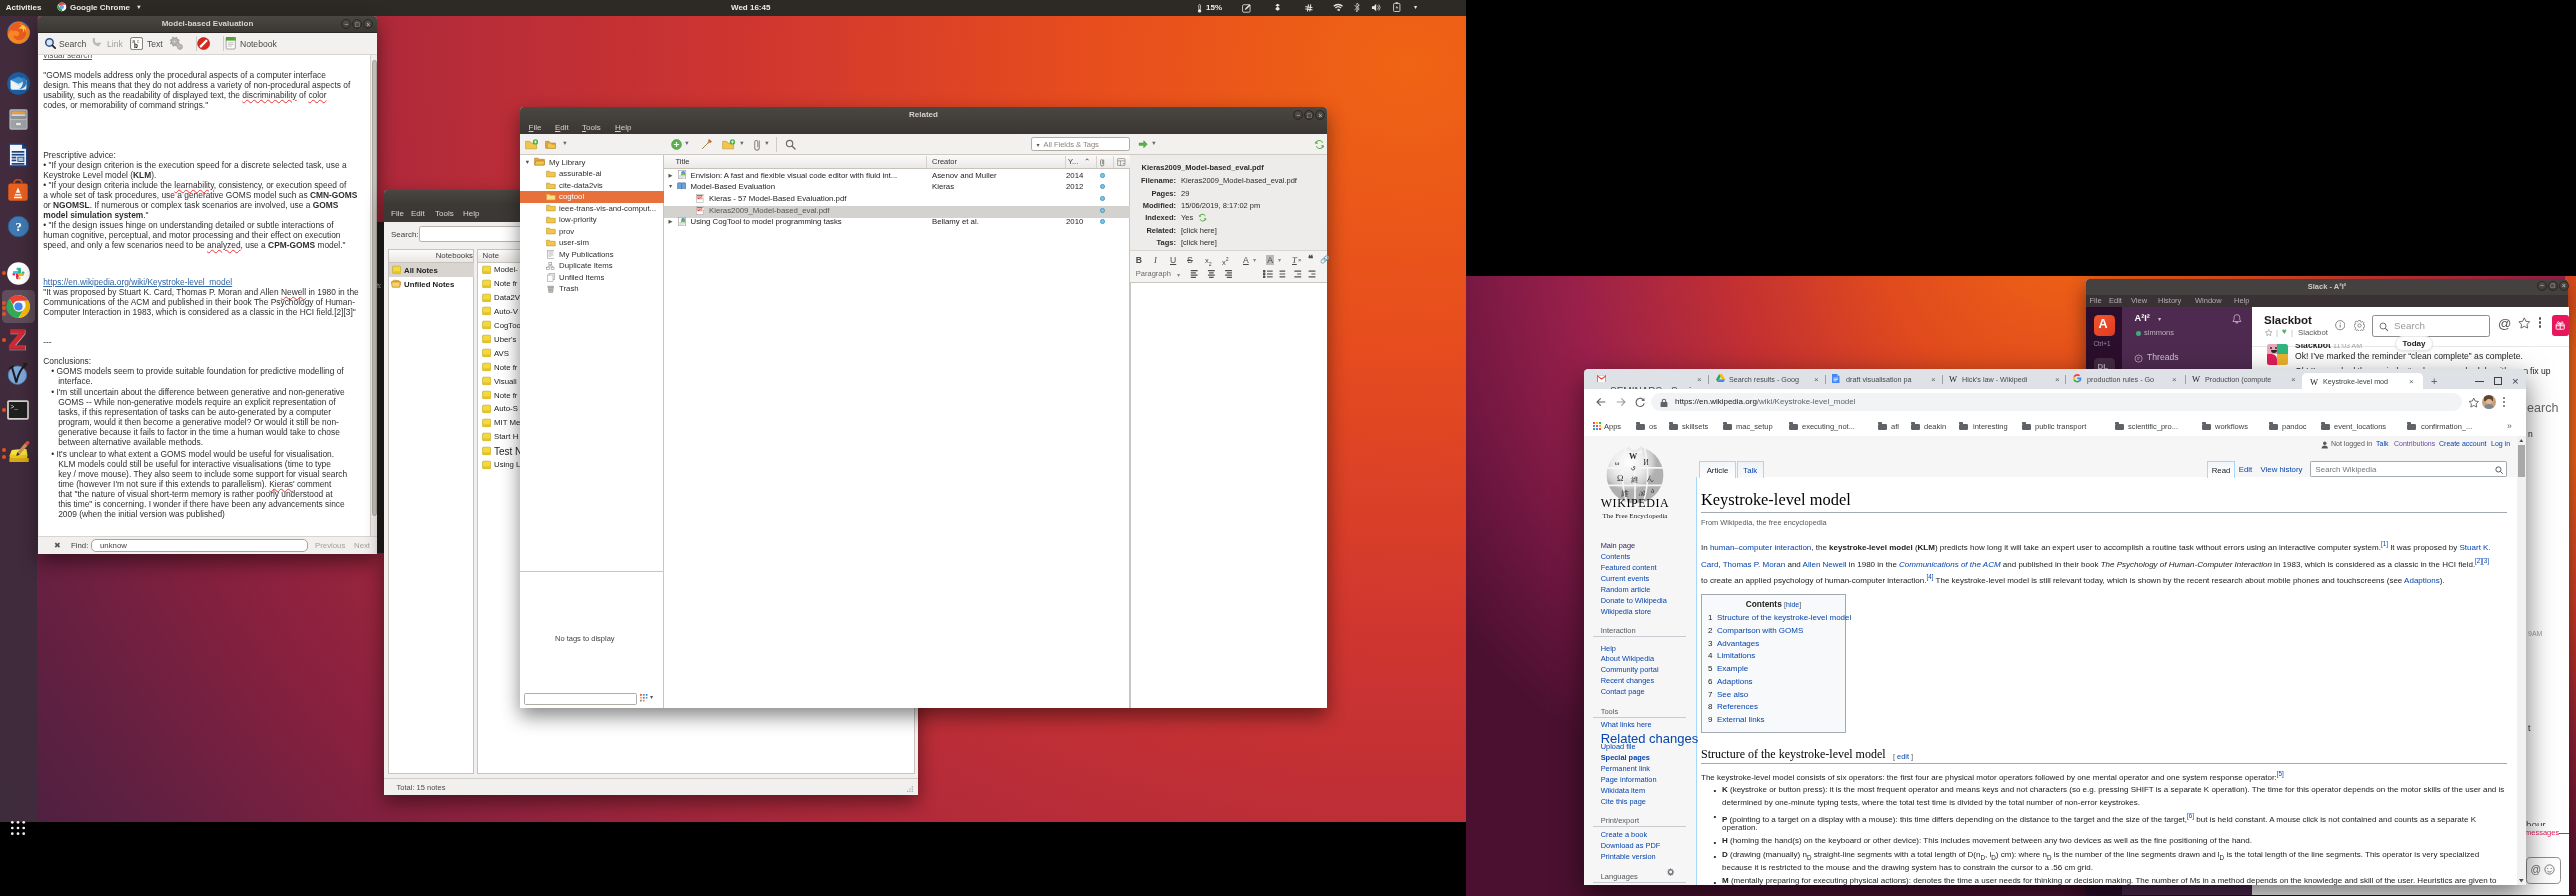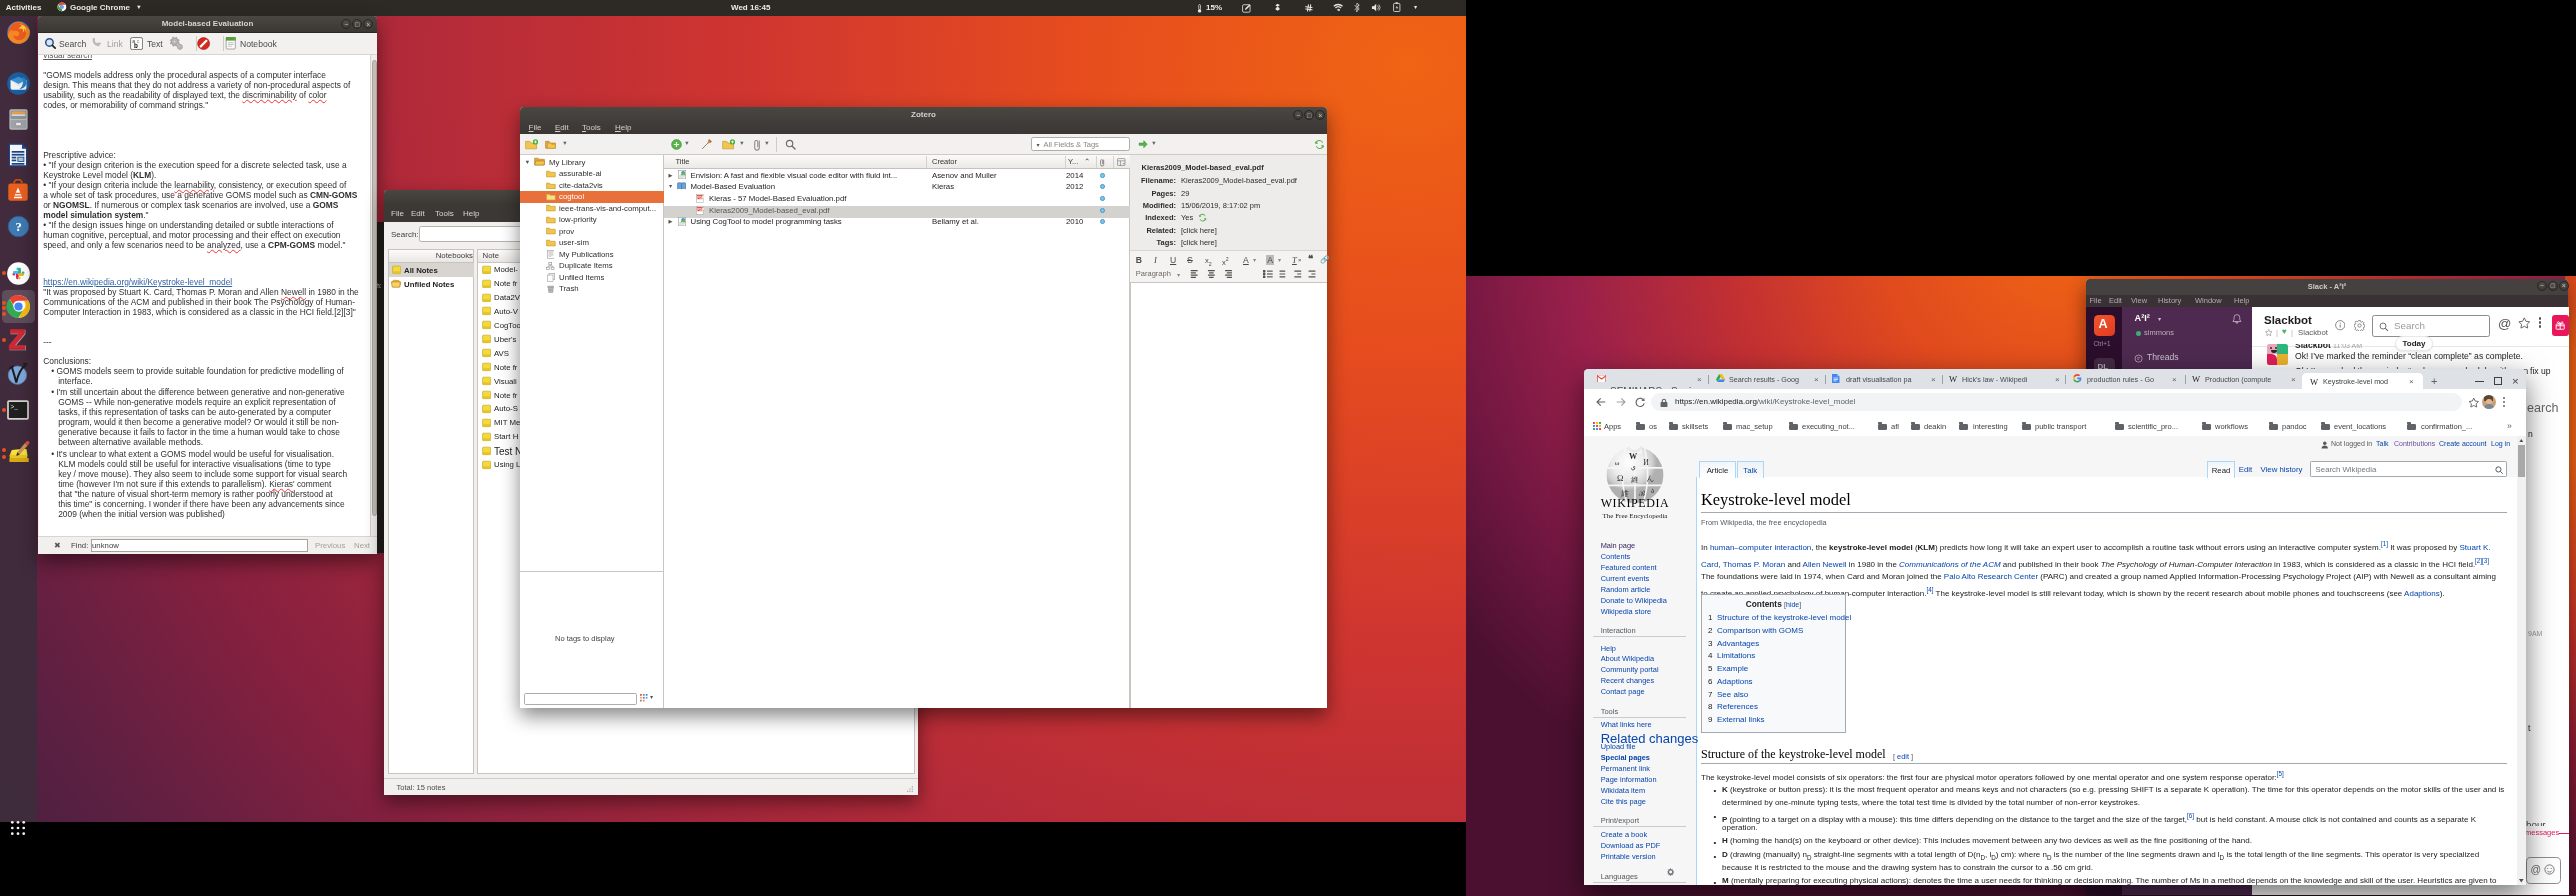--- a/index.html
+++ b/index.html
@@ -288,21 +288,21 @@
     <div class="abs" style="left:12.6px;top:394px;">• It's unclear to what extent a GOMS model would be useful for visualisation.<br>&nbsp;&nbsp;&nbsp;KLM models could still be useful for interactive visualisations (time to type<br>&nbsp;&nbsp;&nbsp;key / move mouse). They also seem to include some support for visual search<br>&nbsp;&nbsp;&nbsp;time (however I'm not sure if this extends to parallelism). <span class="sq">Kieras</span>' comment<br>&nbsp;&nbsp;&nbsp;that "the nature of visual short-term memory is rather poorly understood at<br>&nbsp;&nbsp;&nbsp;this time" is concerning. I wonder if there have been any advancements since<br>&nbsp;&nbsp;&nbsp;2009 (when the initial version was published)</div>
   </div>
 
   <div class="abs" style="left:332px;top:39px;width:7px;height:481px;background:#eeedeb;border-left:0.6px solid #d5d0ca;">
     <div class="abs" style="left:0.6px;top:5.2px;width:5.8px;height:456px;background:#c2bdb8;border-radius:2.9px;border:0.6px solid #aaa49e;"></div>
   </div>
 
   <div class="abs" style="left:0;top:520px;width:339px;height:17px;background:#f1f0ee;border-top:0.6px solid #d8d4cf;font-size:7.8px;color:#3c3c3c;">
     <span class="abs" style="left:16px;top:4px;font-size:8px;color:#555;">✖</span>
     <span class="abs" style="left:33px;top:4px;">Find:</span>
-    <div class="abs" style="left:53px;top:2.3px;width:217px;height:12.6px;background:#fff;border:0.6px solid #a8a29b;border-radius:0;line-height:11.5px;padding-left:0;">unknow</div>
+    <div class="abs" style="left:53px;top:2.3px;width:217px;height:12.6px;background:#fff;border:0.6px solid #a8a29b;border-radius:5px;line-height:11.5px;padding-left:8px;">unknow</div>
     <span class="abs" style="left:277px;top:4px;color:#a5a19b;">Previous</span>
     <span class="abs" style="left:316px;top:4px;color:#a5a19b;">Next</span>
   </div>
 </div>
 
 <div class="win" id="searchwin" style="left:384px;top:190px;width:534px;height:604px;background:#f1f0ee;border-radius:4px 4px 0 0;">
   <div class="tbar">
       <span class="t">Search All Notes</span>
     </div>
 
@@ -426,21 +426,21 @@
           <circle cx="7" cy="11" r="1.2"></circle>
           <circle cx="11" cy="11" r="1.2"></circle>
         </g>
       </svg>
   </div>
 </div>
 
 <div class="win" id="zotero" style="left:520px;top:107px;width:807px;height:601px;background:#f2f1ef;border-radius:4px 4px 0 0;">
 
   <div class="abs" style="left:0;top:0;width:807px;height:27px;background:linear-gradient(#4a4642,#3a3633);border-radius:4px 4px 0 0;">
-    <div class="abs" style="left:0;top:0;width:807px;text-align:center;line-height:16px;font-weight:bold;font-size:8px;color:#d6d1cc;">Zotero</div>
+    <div class="abs" style="left:0;top:0;width:807px;text-align:center;line-height:16px;font-weight:bold;font-size:8px;color:#d6d1cc;">Related</div>
     <div class="wbtn" style="left:773px;top:2.9px;">−</div>
     <div class="wbtn" style="left:784px;top:2.9px;">□</div>
     <div class="wbtn" style="left:795px;top:2.9px;">×</div>
     <span class="abs" style="left:8.6px;top:15.5px;font-size:8px;color:#d5d0ca;"><u>F</u>ile</span>
     <span class="abs" style="left:35px;top:15.5px;font-size:8px;color:#d5d0ca;"><u>E</u>dit</span>
     <span class="abs" style="left:62px;top:15.5px;font-size:8px;color:#d5d0ca;"><u>T</u>ools</span>
     <span class="abs" style="left:95px;top:15.5px;font-size:8px;color:#d5d0ca;"><u>H</u>elp</span>
   </div>
 
   <div class="abs" style="left:0;top:27px;width:807px;height:21px;background:#f2f1ef;border-bottom:0.6px solid #cfcac4;">
@@ -1055,21 +1055,20 @@
           <circle cx="6.4" cy="6.8" r="2.6" fill="#f6f6f6"></circle>
         </svg>
       </div>
 
     <div class="abs" style="left:117px;top:54px;width:806px;font-family:'Liberation Serif',serif;font-size:16.4px;color:#000;">Keystroke-level model</div>
     <div class="abs" style="left:117px;top:76px;width:806px;height:0.6px;background:#a2a9b1;"></div>
     <div class="abs" style="left:117px;top:82px;font-size:7.4px;color:#54595d;">From Wikipedia, the free encyclopedia</div>
     <div class="abs" style="left:117px;top:101px;width:811px;font-size:8px;line-height:13px;color:#202122;white-space:nowrap;" id="wikibody">
       <div>In <a class="wl">human–computer interaction</a>, the <b>keystroke-level model</b> (<b>KLM</b>) predicts how long it will take an expert user to accomplish a routine task without errors using an interactive computer system.<sup class="wl" style="font-size:6.3px;">[1]</sup> It was proposed by <a class="wl">Stuart K.</a></div>
       <div><a class="wl">Card</a>, <a class="wl">Thomas P. Moran</a> and <a class="wl">Allen Newell</a> in 1980 in the <i><a class="wl">Communications of the ACM</a></i> and published in their book <i>The Psychology of Human-Computer Interaction</i> in 1983, which is considered as a classic in the HCI field.<sup class="wl" style="font-size:6.3px;">[2][3]</sup></div>
-      <div>The foundations were laid in 1974, when Card and Moran joined the <a class="wl">Palo Alto Research Center</a> (PARC) and created a group named Applied Information-Processing Psychology Project (AIP) with Newell as a consultant aiming</div>
       <div>to create an applied psychology of human-computer interaction.<sup class="wl" style="font-size:6.3px;">[4]</sup> The keystroke-level model is still relevant today, which is shown by the recent research about mobile phones and touchscreens (see <a class="wl">Adaptions</a>).</div>
     </div>
 
     <div class="abs" style="left:117px;top:158px;width:145px;height:139px;background:#f8f9fa;border:0.6px solid #a2a9b1;"></div>
     <div class="abs" style="left:117px;top:163px;width:145px;text-align:center;font-size:8.3px;"><b style="color:#202122;">Contents</b>&nbsp;<span style="font-size:7px;color:#54595d;">[</span><span style="font-size:7px;color:#0645ad;">hide</span><span style="font-size:7px;color:#54595d;">]</span></div>
     <div id="toc">
         <span style="position:absolute;left:124px;top:177px;font-size:8px;color:#202122;">1</span>
         <span style="position:absolute;left:133px;top:177px;font-size:8px;color:#0645ad;white-space:nowrap;">Structure of the keystroke-level model</span>
         <span style="position:absolute;left:124px;top:190px;font-size:8px;color:#202122;">2</span>
         <span style="position:absolute;left:133px;top:190px;font-size:8px;color:#0645ad;white-space:nowrap;">Comparison with GOMS</span>

